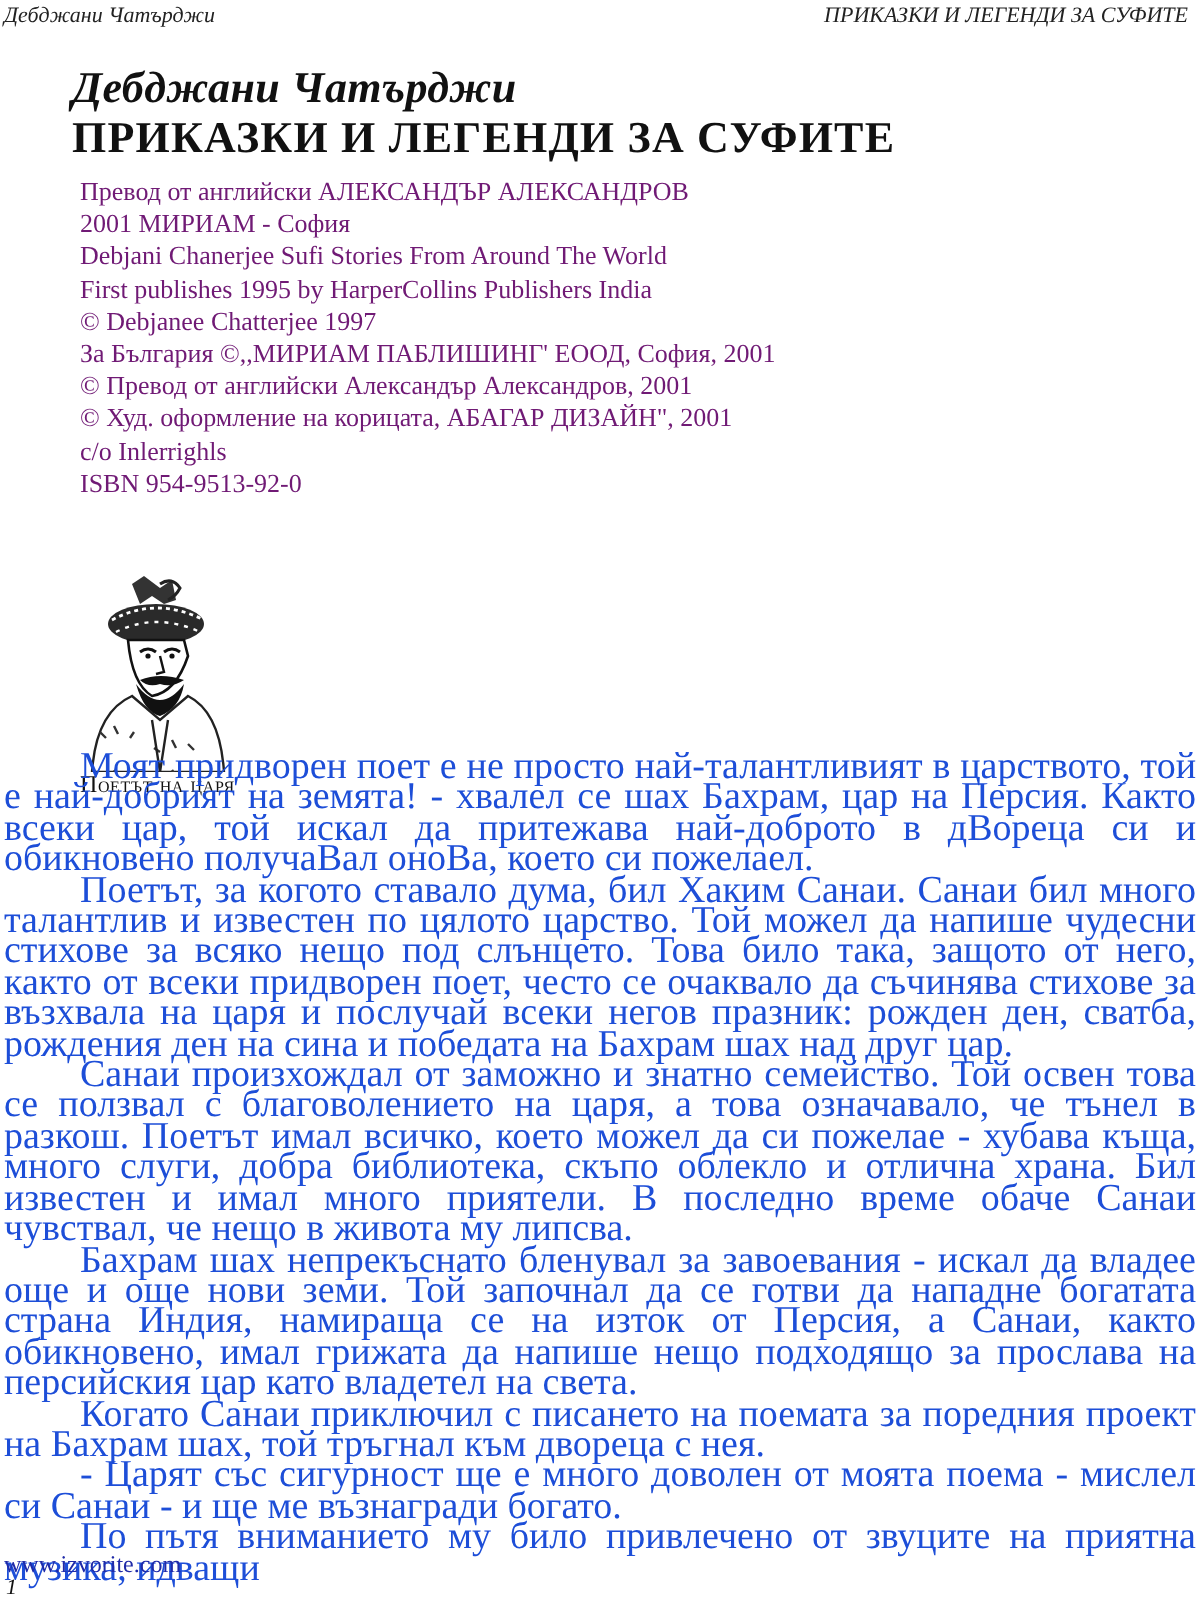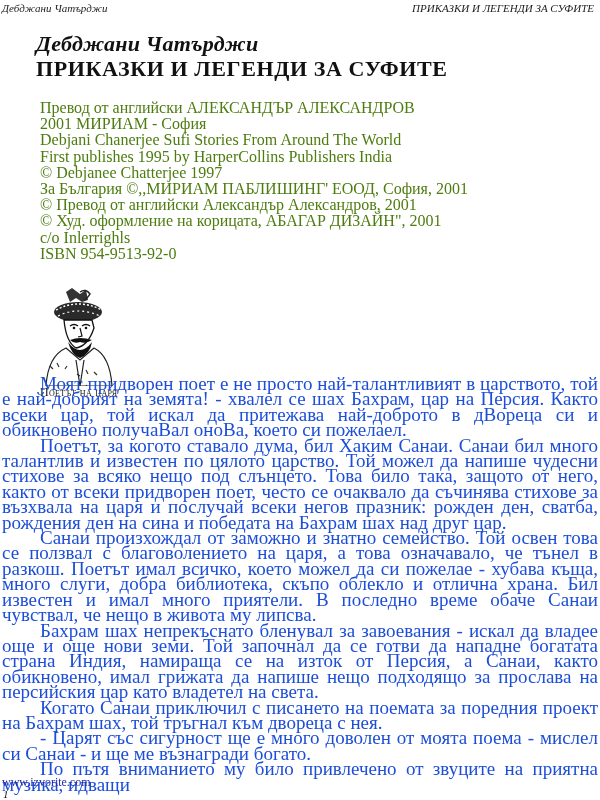--- a/index.html
+++ b/index.html
@@ -45,24 +45,24 @@
       font-weight: bold;
       font-size: 22px;
       line-height: 26px;
       letter-spacing: 0.6px;
       margin-top: 0px;
     }
 
     .imprint {
       position: absolute;
       left: 40px;
-      top: 100px;
-      font-size: 16px;
+      top: 88px;
+      font-size: 13px;
       line-height: 16.2px;
-      color: #4d7c0f;
+      color: #701a75;
     }
     .imprint div { white-space: nowrap; }
 
     .illustration {
       position: absolute;
       left: 36px;
       top: 286px;
       width: 80px;
       height: 100px;
     }

